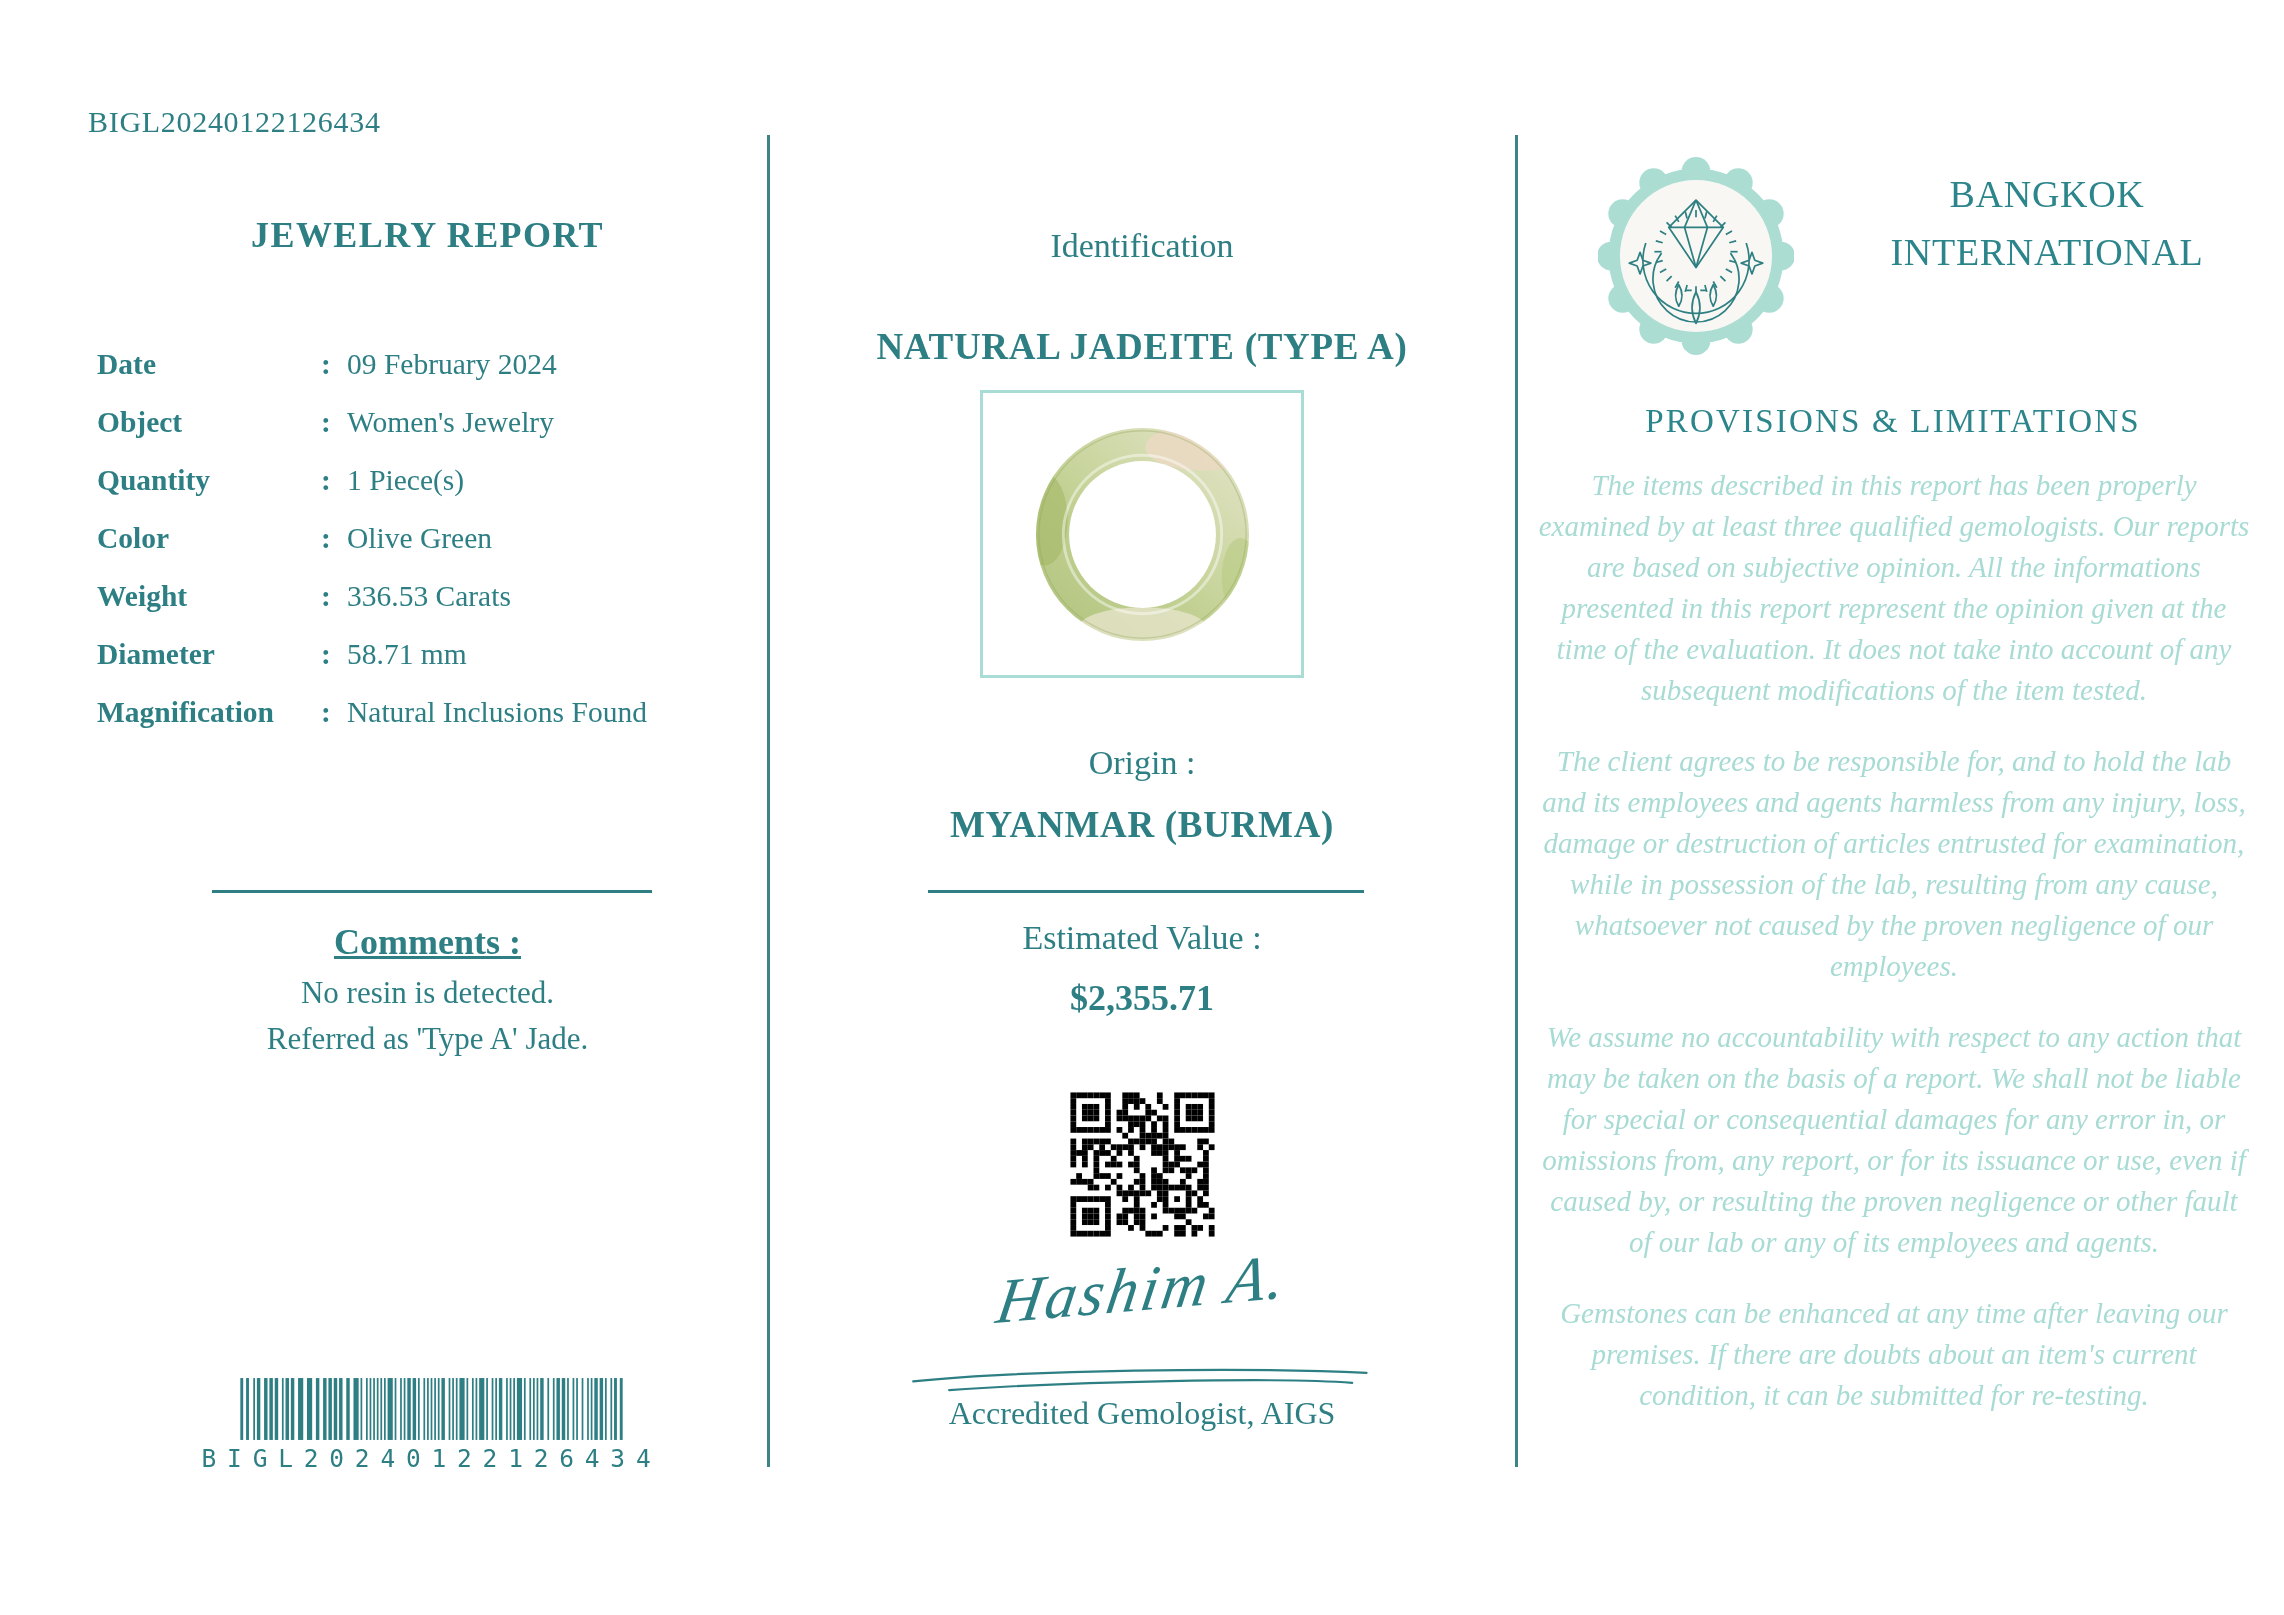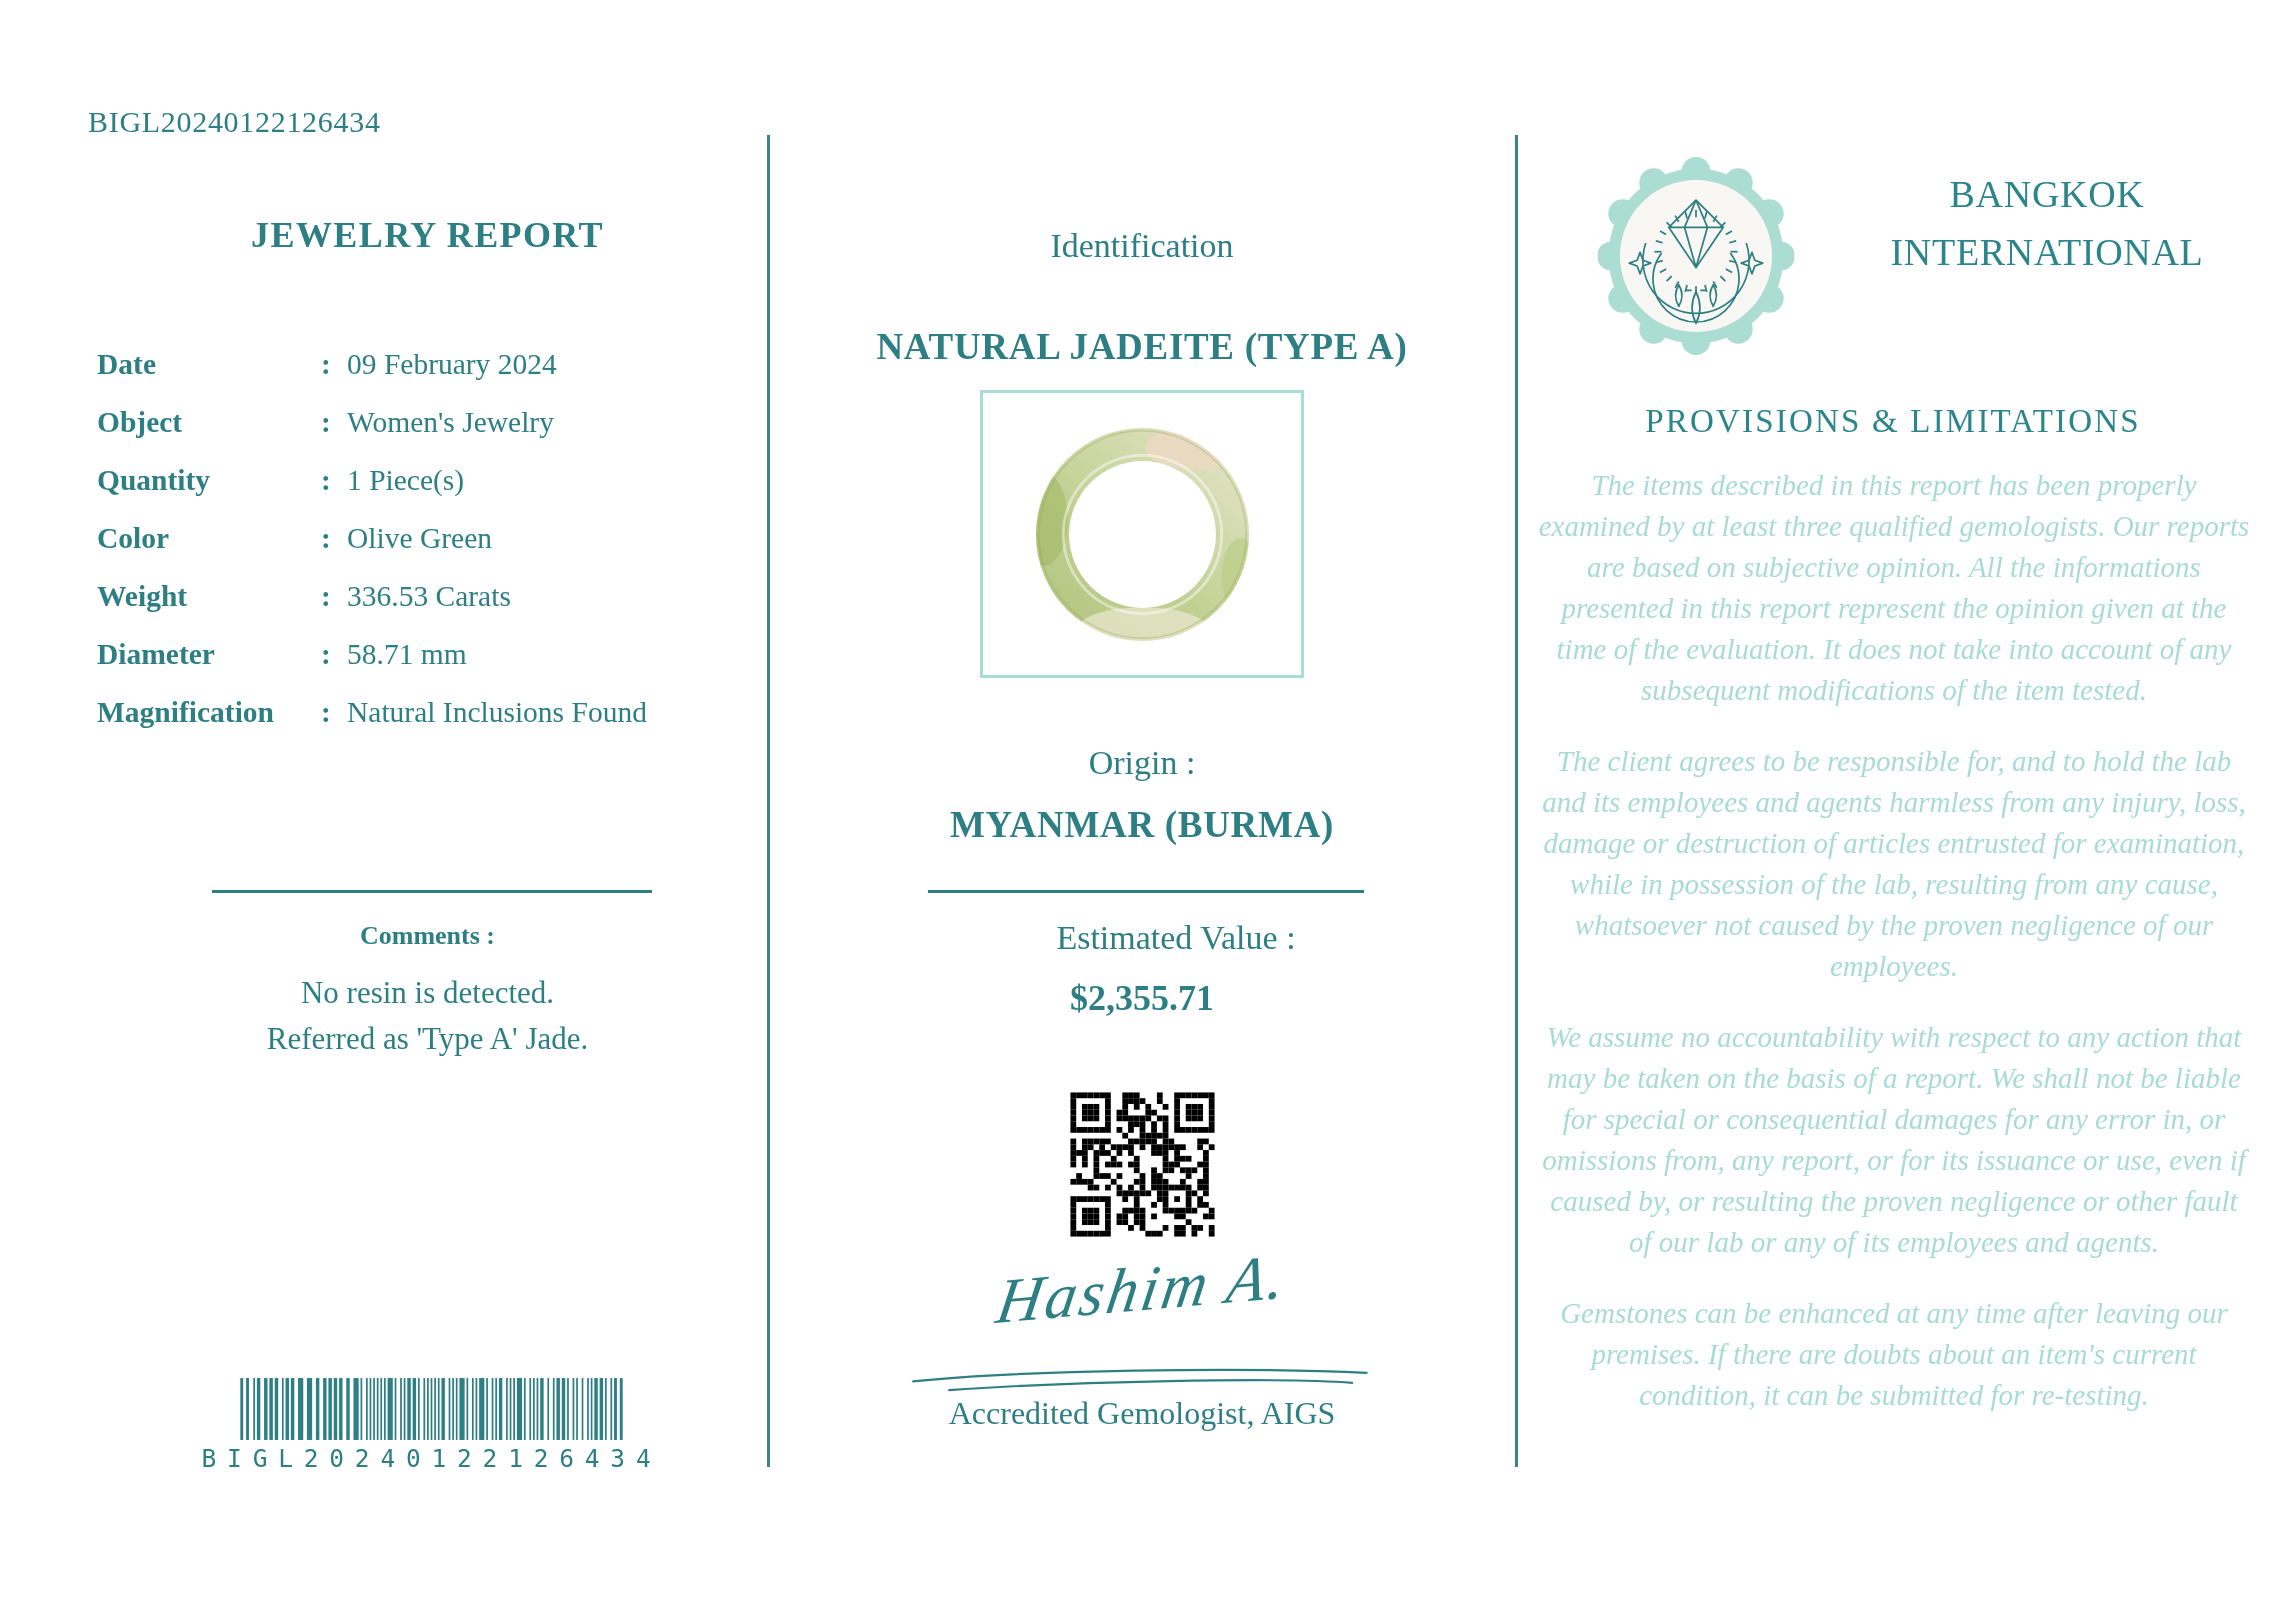--- a/index.html
+++ b/index.html
@@ -9,38 +9,38 @@
   
   .report-number{left:88px;top:105px;font-size:30px;letter-spacing:0.7px;}
   .jewelry-title{left:93px;top:214px;width:669px;font-size:36px;font-weight:bold;letter-spacing:1.4px;}
   .fields{left:97px;top:335px;width:647px;}
   .field-row{display:flex;height:58px;align-items:center;font-size:29.5px;}
   .field-row .lbl{width:224px;font-weight:bold;}
   .field-row .colon{width:26px;font-weight:bold;}
   .field-row .val{flex:1;}
   .divider-h{height:2.9px;background:#2d7f84;}
   .comments-divider{left:212px;top:890px;width:440px;}
-  .comments-heading{left:93px;top:921px;width:669px;font-size:26px;font-weight:bold;}
+  .comments-heading{left:93px;top:921px;width:669px;font-size:36px;font-weight:bold;text-decoration:underline;}
   .comment-line-1{left:93px;top:975px;width:669px;font-size:31px;}
   .comment-line-2{left:93px;top:1021px;width:669px;font-size:31px;}
   .barcode-wrap{left:180px;top:1378px;width:503px;text-align:center;}
   .barcode-text{left:180px;top:1444px;width:503px;font-family:"DejaVu Sans Mono","Liberation Mono",monospace;font-size:24.5px;letter-spacing:10.8px;white-space:nowrap;}
   
   .vline{width:2.9px;height:1332px;top:135px;background:#3c8486;}
   .vline-left{left:767px;}
   .vline-right{left:1515px;}
   
   .mid{left:768px;width:748px;}
   .identification{top:227px;font-size:34px;}
   .jadeite{top:325px;font-size:37px;font-weight:bold;letter-spacing:0.7px;}
   .item-photo-box{left:980px;top:390px;width:318px;height:282px;border:3.6px solid #a9dcd4;background:#ffffff;display:flex;align-items:center;justify-content:center;}
   .origin-label{top:744px;font-size:34px;}
   .origin-value{top:803px;font-size:37px;font-weight:bold;letter-spacing:0.7px;}
   .mid-divider{left:928px;top:890px;width:436px;}
-  .est-label{top:919px;font-size:34px;padding-left:34px;}
+  .est-label{top:919px;font-size:34px;}
   .est-value{top:977px;font-size:36px;font-weight:bold;}
   .qr-wrap{left:1069px;top:1091px;width:147px;height:147px;}
   .signature-wrap{left:840px;top:1253px;width:604px;text-align:center;}
   .signature-name{display:inline-block;font-size:63px;font-style:italic;transform:rotate(-5deg) skewX(-14deg);letter-spacing:2.9px;color:#2d7f84;}
   .signature-underline{left:906px;top:1364px;width:475px;}
   .accredited{top:1395px;font-size:32px;}
   
   .logo-wrap{left:1598px;top:157px;width:196px;height:198px;}
   .lab-name{left:1824px;top:165px;width:446px;font-size:38px;line-height:58px;color:#2b858b;letter-spacing:0.7px;}
   .provisions-heading{left:1530px;top:403px;width:726px;font-size:33px;letter-spacing:2.2px;color:#2b858b;}

